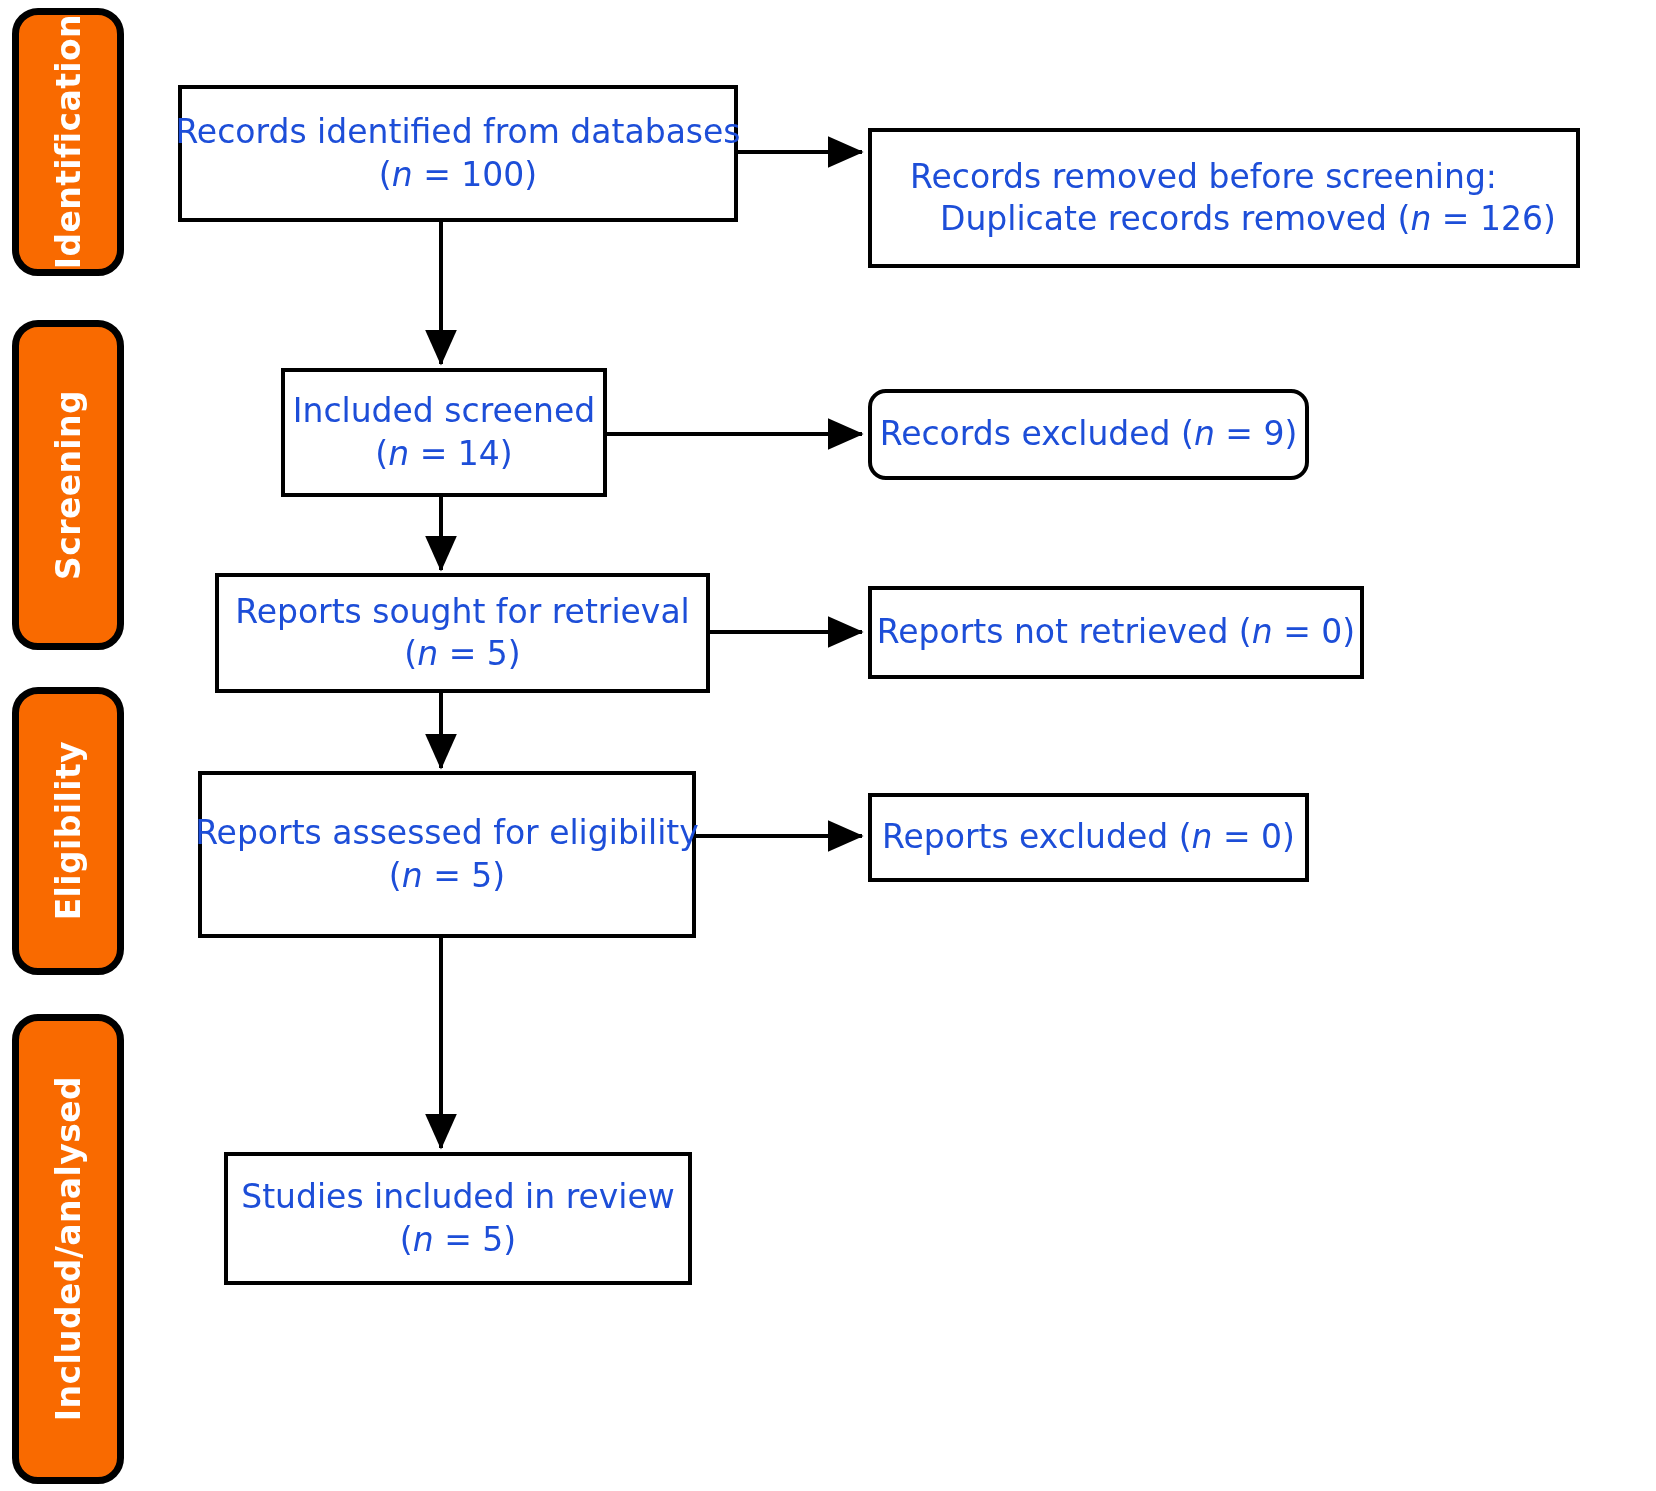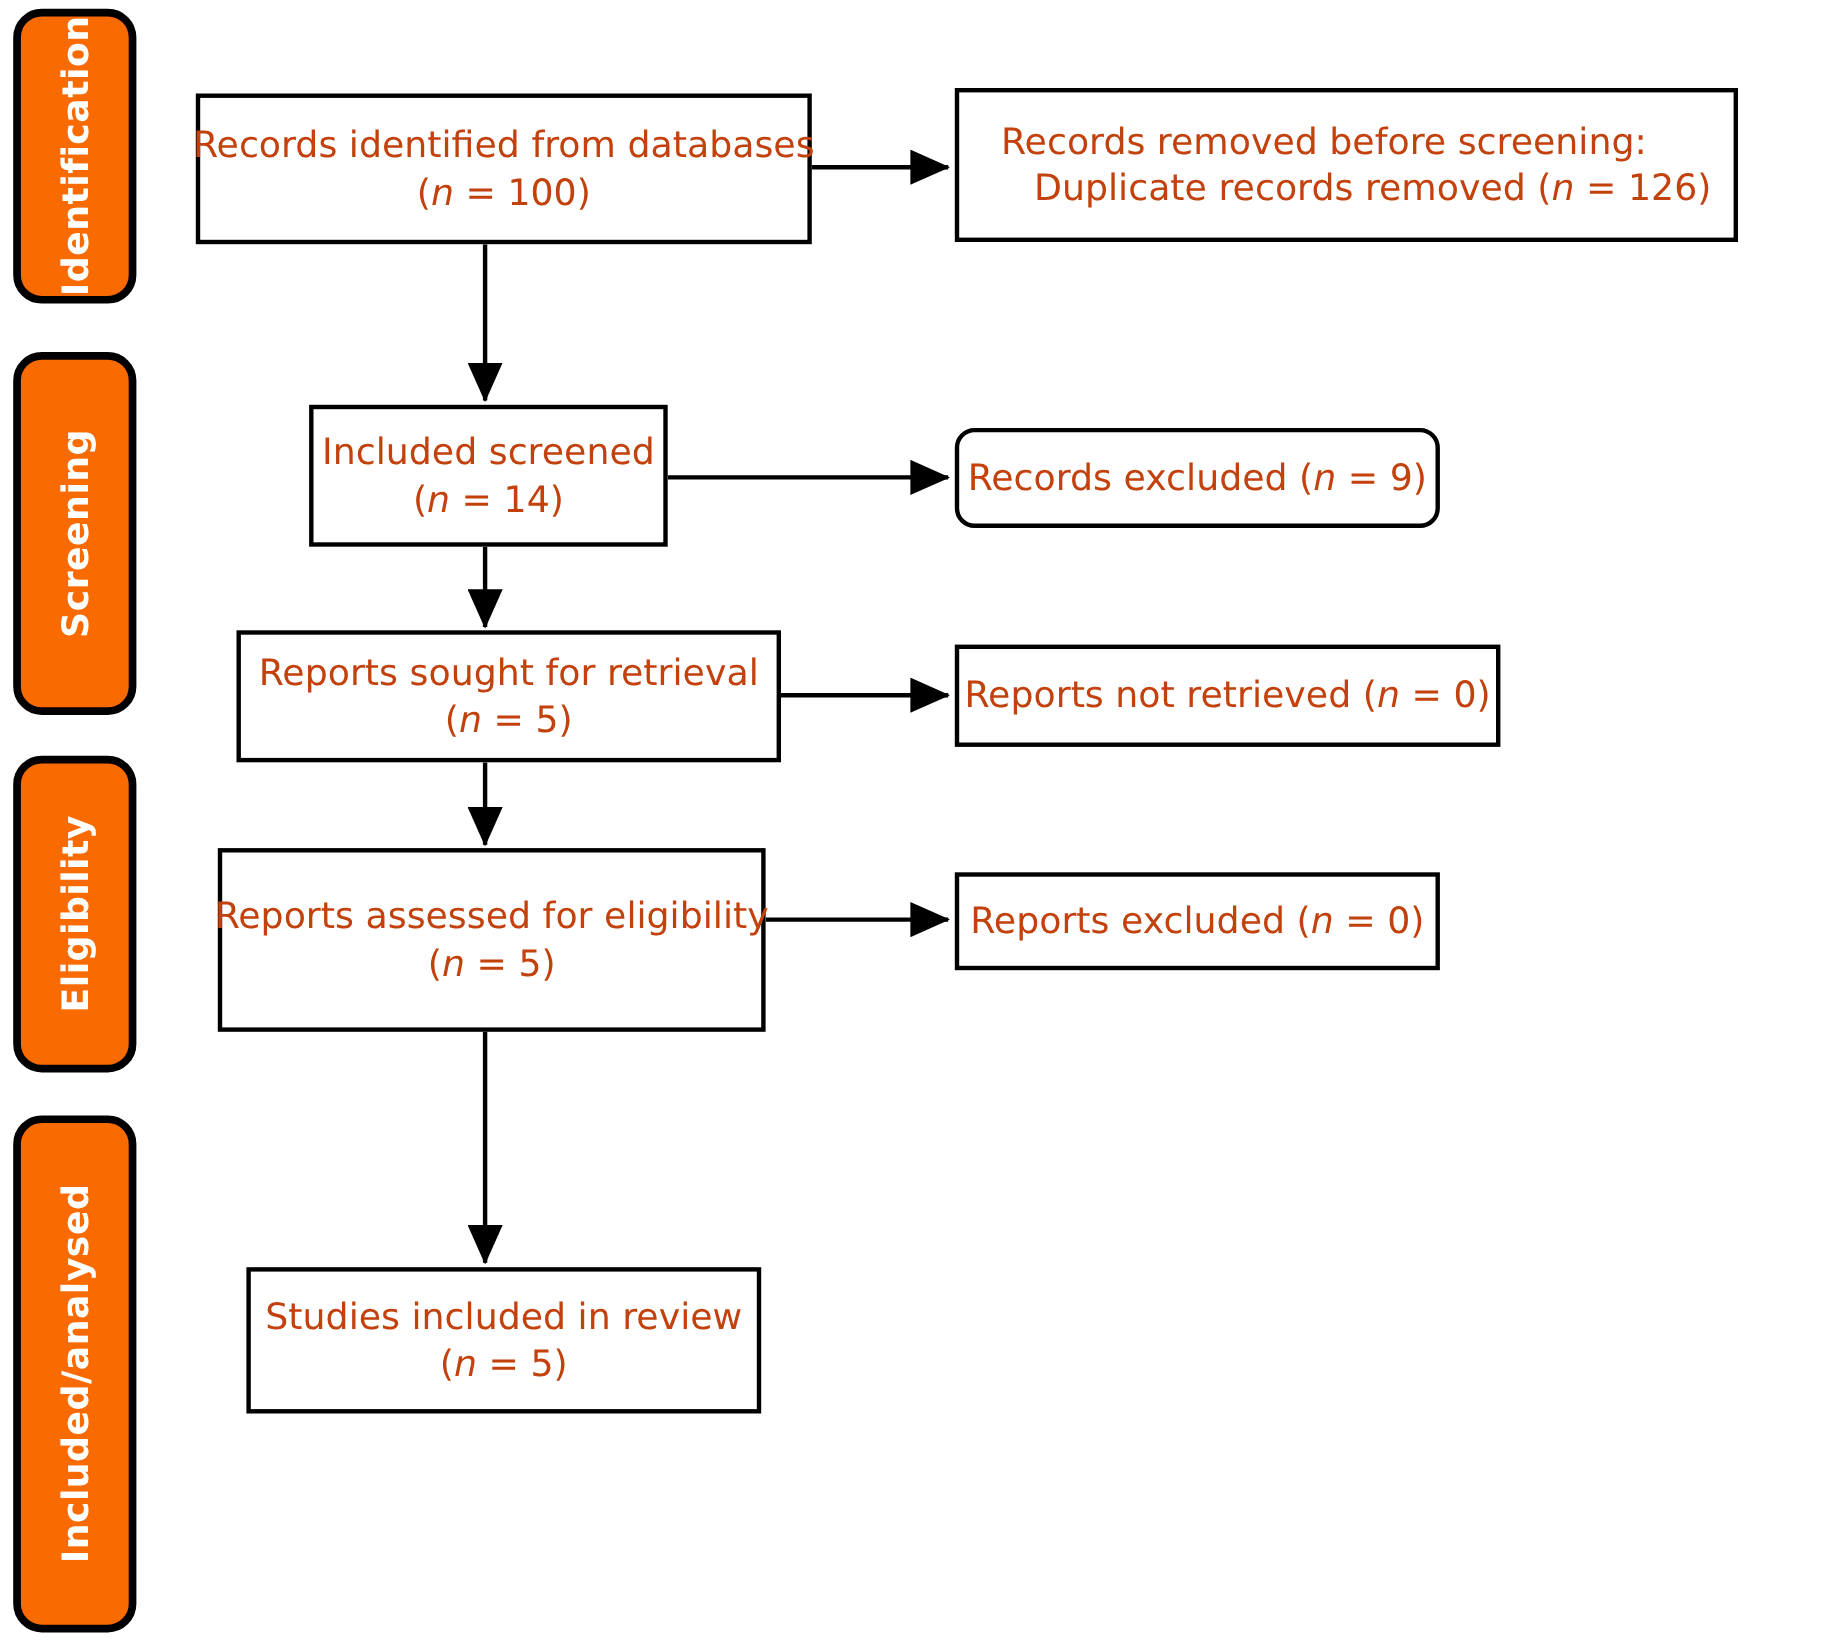--- a/index.html
+++ b/index.html
@@ -45,28 +45,29 @@
     background: #ffffff;
     border: 4px solid #000000;
     box-sizing: border-box;
     display: flex;
     flex-direction: column;
     align-items: center;
     justify-content: center;
   }
   .flow-box .line {
     font-size: 33px;
-    color: #c2410c;
+    color: #1d4ed8;
     line-height: 1.28;
     white-space: nowrap;
     text-align: center;
   }
   .flow-box.left-align {
     align-items: flex-start;
     padding-left: 38px;
+    margin-top: 48px;
   }
   .flow-box.left-align .line {
     text-align: left;
   }
   .indent {
     padding-left: 30px;
     display: inline-block;
   }
   .nital { font-style: italic; }
 

